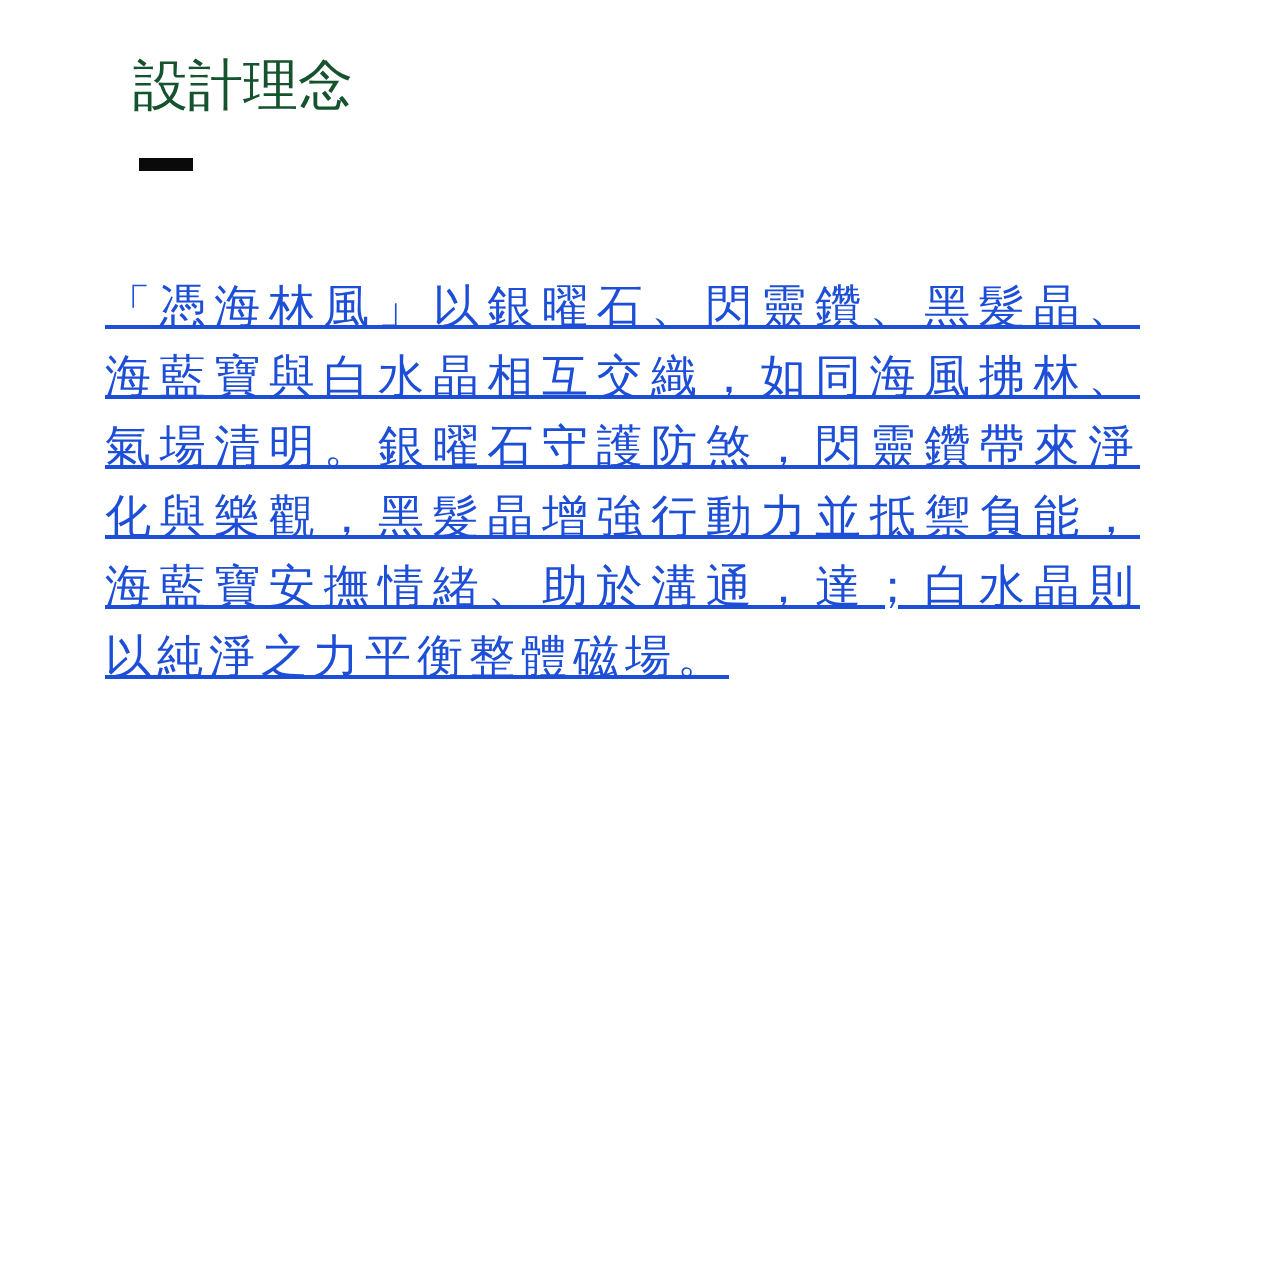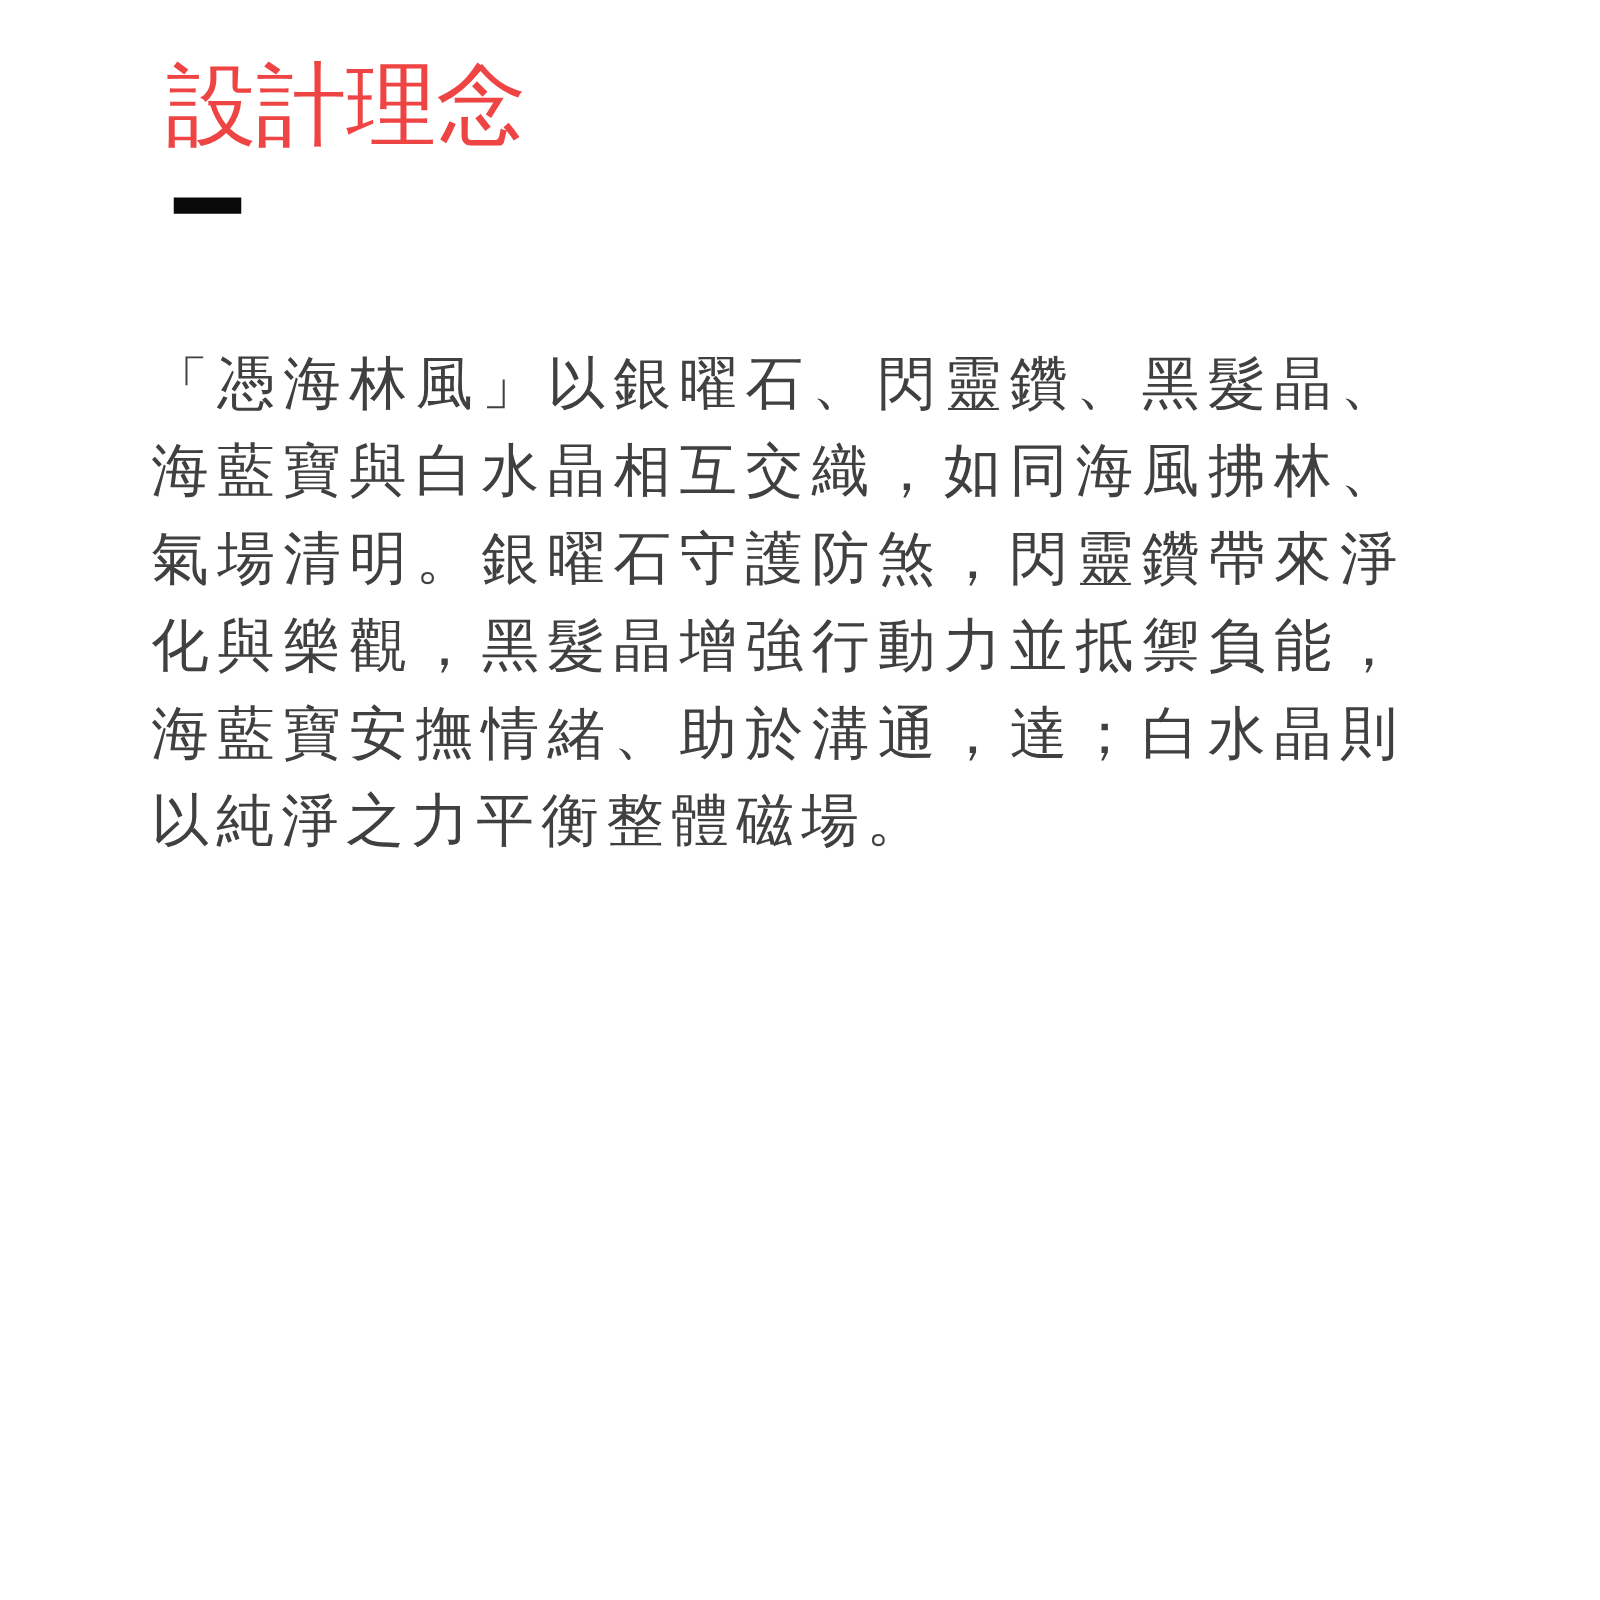--- a/index.html
+++ b/index.html
@@ -14,42 +14,43 @@
     font-family: "Liberation Sans", sans-serif;
     color: #161616;
   }
   .section {
     box-sizing: border-box;
     width: 1280px;
     padding: 38px 140px 0 105px;
   }
   .title {
     margin: 0 0 0 28px;
-    font-size: 72px;
+    font-size: 55px;
     line-height: 94px;
     font-weight: 300;
     letter-spacing: 0px;
-    color: #ef4444;
+    color: #14532d;
   }
   .title-underline {
     width: 54px;
     height: 13px;
     margin: 26px 0 0 34px;
     background: #0a0a0a;
   }
   .body-text p {
-    margin: 16px;
+    margin: 0;
     font-size: 46px;
     line-height: 70px;
     font-weight: 300;
     letter-spacing: 6px;
     text-align: justify;
     text-justify: inter-ideograph;
-    color: #404040;
+    color: #1d4ed8;
     word-break: break-all;
+    text-decoration: underline;
   }
   .body-text p.first {
     margin-top: 100px;
   }
   .body-text p.second {
     margin-top: 70px;
   }
 </style>
 </head>
 <body>

